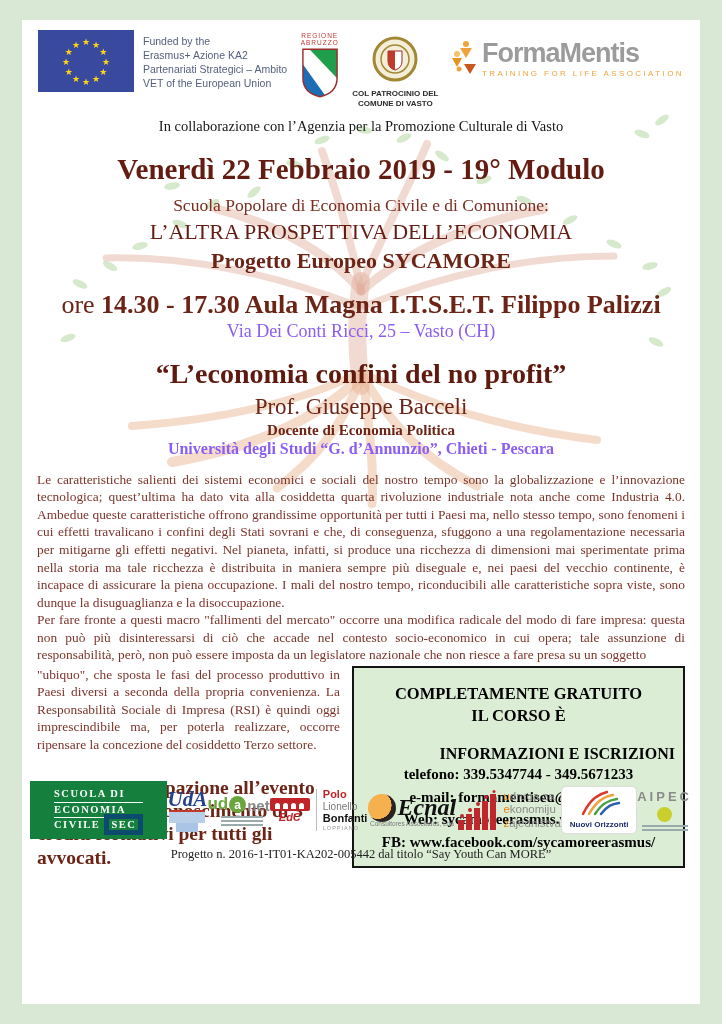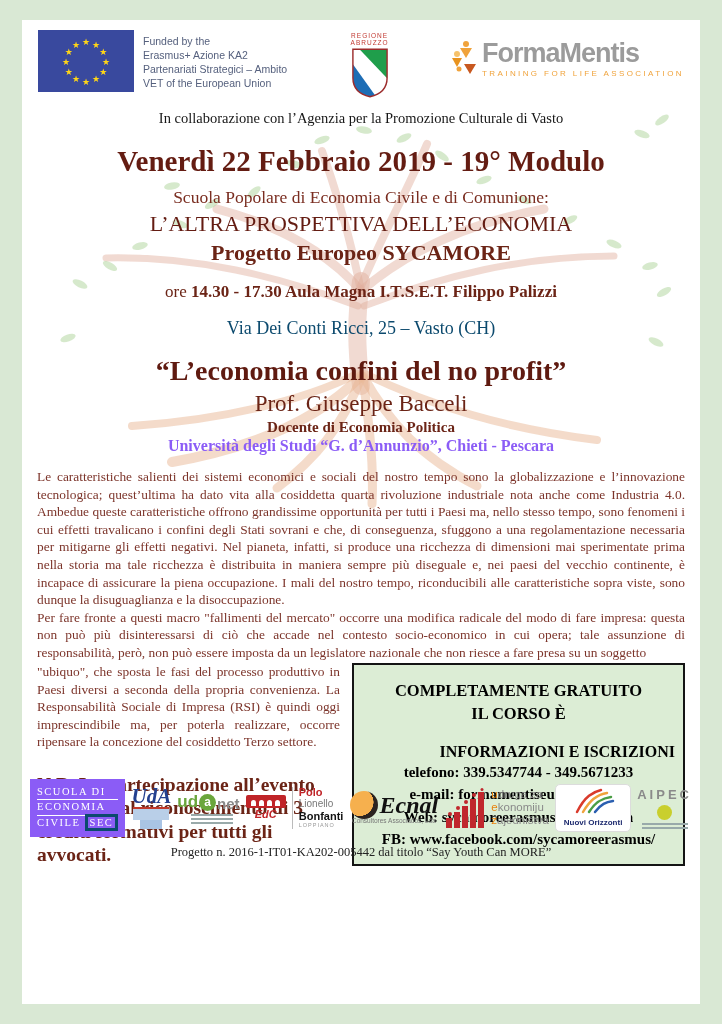--- a/index.html
+++ b/index.html
@@ -21,46 +21,46 @@
   .fm-name { font-family:"Liberation Sans", sans-serif; font-weight:bold; font-size:27px; color:#9b9b9b; line-height:1; letter-spacing:-1px; }
   .fm-tagline { font-family:"Liberation Sans", sans-serif; font-size:8px; letter-spacing:2.4px; color:#f0a33c; margin-top:2px; }
 
   .collab { text-align:center; font-size:14.5px; color:#161616; margin-top:8px; }
 
   .c { text-align:center; }
   .date-title { font-size:29px; font-weight:bold; color:#641c12; margin-top:18px; }
   .school-line { font-size:17.5px; color:#7a2d20; margin-top:9px; }
   .program-title { font-size:22px; color:#641c12; margin-top:3px; }
   .project-line { font-size:22px; font-weight:bold; color:#6b2416; margin-top:3px; }
-  .time-line { font-size:17px; color:#6b2416; margin-top:16px; }
+  .time-line { font-size:26px; color:#6b2416; margin-top:16px; }
   .time-line .bold { font-weight:bold; }
-  .address-line { font-size:18px; color:#0c4a6e; margin-top:16px; }
+  .address-line { font-size:18px; color:#8b5cf6; margin-top:1px; }
   .lecture-title { font-size:28px; font-weight:bold; color:#5f1a10; margin-top:16px; }
   .speaker { font-size:23px; color:#6b2416; margin-top:4px; }
   .speaker-role { font-size:15px; font-weight:bold; color:#6b2416; margin-top:2px; }
   .speaker-affil { font-size:16px; font-weight:bold; color:#8b5cf6; margin-top:1px; }
 
   .bodytext { margin:13px 15px 0; color:#7c342a; font-size:13.4px; line-height:1.31; text-align:justify; }
   .bodytext p { margin:0; }
 
   .columns { display:flex; margin:2px 15px 0; gap:12px; align-items:flex-start; }
   .left-col { width:303px; }
   .wrap-text { color:#7c342a; font-size:13.4px; line-height:1.31; text-align:justify; }
   .nb-note { margin-top:22px; font-size:19.5px; font-weight:bold; color:#6b2416; line-height:1.2; }
 
   .info-box { flex:1; border:2px solid #141414; background:#dcedd5; color:#000; text-align:center; padding:15px 8px 13px; }
   .box-free { font-size:16.5px; font-weight:bold; line-height:1.35; }
   .box-info-title { font-size:16px; font-weight:bold; margin-top:18px;text-align:right; }
   .box-line { font-size:15px; font-weight:bold; line-height:1.5; }
 
   
   .partners { position:absolute; bottom:30px; left:8px; right:8px; display:flex; align-items:center; justify-content:space-between; z-index:1; }
-  .sec-logo { background:#8b5cf6; color:#fff; padding:6px 7px; font-size:10.5px; letter-spacing:1.5px; line-height:1.4; }
+  .sec-logo { background:#15803d; color:#fff; padding:6px 24px; font-size:10.5px; letter-spacing:1.5px; line-height:1.4;font-weight:bold; }
   .sec-logo .l { border-bottom:1px solid #fff; }
-  .sec-badge { border:3px solid #0c4a6e; padding:0 2px; }
+  .sec-badge { border:5px solid #0c4a6e; padding:0 2px; }
   .uda-logo { text-align:center; }
   .uda-text { color:#23408f; font-weight:bold; font-style:italic; font-size:21px; line-height:1; }
   .uda-base { width:36px; height:13px; background:#b9cfe8; border-top:2px solid #c0392b; margin:0 auto; }
   .uda-base2 { width:22px; height:9px; background:#9fbcd f; background:#a9c4e4; margin:0 auto; }
   .udanet { display:flex; align-items:flex-start; gap:1px; font-family:"Liberation Sans", sans-serif;text-align:center; }
   .udanet .ud { color:#6aa63c; font-weight:bold; font-size:17px; }
   .udanet .a-circle { width:17px; height:17px; border-radius:50%; background:#6aa63c; color:#fff; font-size:12px; font-weight:bold; display:flex; align-items:center; justify-content:center; margin-top:2px; }
   .udanet .net { color:#8a8a8a; font-weight:bold; font-size:15px; margin-top:3px; }
   .tiny-bars div { height:2px; background:#9aa; margin-top:2px; }
   .polo-logo { display:flex; gap:6px; align-items:center; font-family:"Liberation Sans", sans-serif; }
@@ -180,20 +180,32 @@
               </defs>
             <g clip-path="url(#shieldclip)">
               <rect width="40" height="52" fill="#ffffff"></rect>
               <polygon points="8,0 44,0 44,38" fill="#1f9e4b"></polygon>
               <polygon points="0,14 0,56 30,56" fill="#1d6db5"></polygon>
             </g>
             <path d="M2 1 h36 v30 q0 16 -18 20 q-18 -4 -18 -20 z" fill="none" stroke="#9c2b2b" stroke-width="1.5"></path>
           </svg>
         </div>
 
+        <div class="vasto">
+          <svg width="46" height="46" viewBox="0 0 46 46">
+            <circle cx="23" cy="23" r="21" fill="#f4eed8" stroke="#a08834" stroke-width="3"></circle>
+            <circle cx="23" cy="23" r="14" fill="none" stroke="#a08834" stroke-width="1.5"></circle>
+            <path d="M16 15 h14 v10 q0 7 -7 9 q-7 -2 -7 -9 z" fill="#fff" stroke="#9c2b2b"></path>
+            <path d="M16 15 h7 v19 q-7 -2 -7 -9 z" fill="#c0392b"></path>
+          </svg>
+          <div class="vasto-caption">
+            <div>COL PATROCINIO DEL</div>
+            <div>COMUNE DI VASTO</div>
+          </div>
+        </div>
 
         <div class="fm">
           <svg width="26" height="36" viewBox="0 0 26 36">
             <circle cx="14" cy="4" r="3" fill="#f0a33c"></circle>
             <polygon points="8,8 20,8 14,18" fill="#f0a33c"></polygon>
             <circle cx="5" cy="14" r="3" fill="#f6c26b"></circle>
             <polygon points="0,18 10,18 5,27" fill="#e8931f"></polygon>
             <circle cx="7" cy="29" r="2.5" fill="#f0a33c"></circle>
             <polygon points="12,24 24,24 18,34" fill="#c8581f"></polygon>
           </svg>

